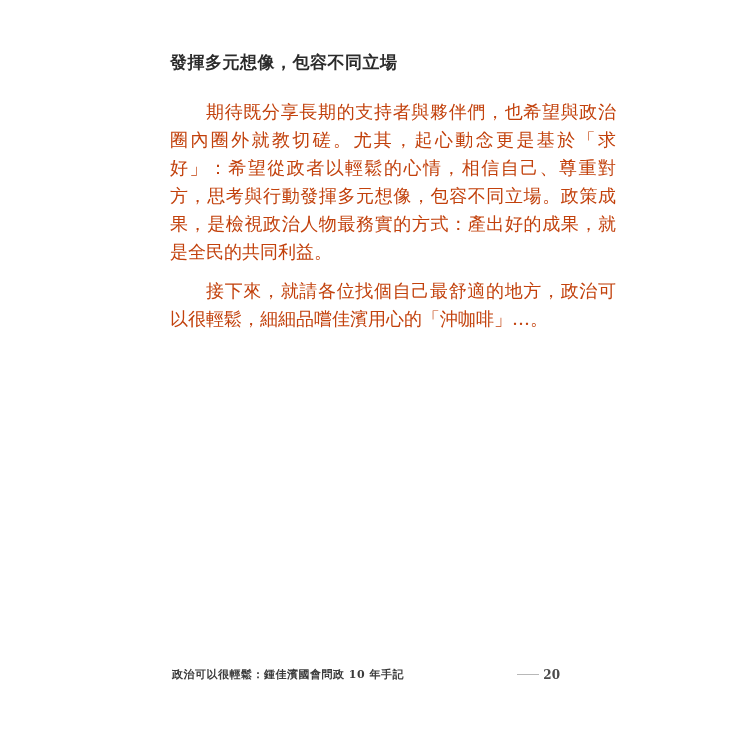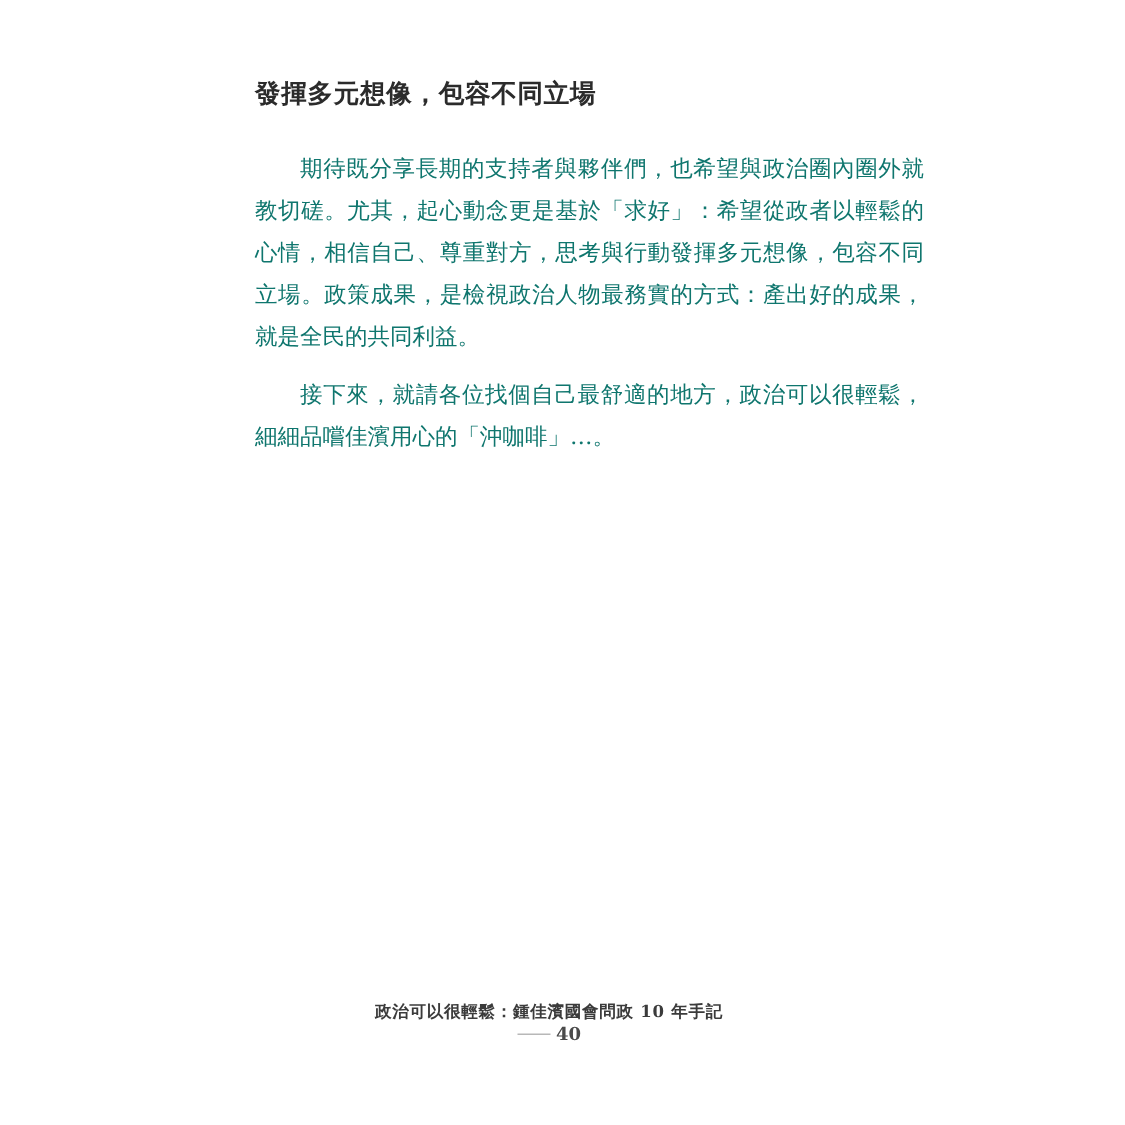--- a/index.html
+++ b/index.html
@@ -25,41 +25,40 @@
     font-family: "Liberation Sans", sans-serif;
     font-weight: 700;
     font-size: 17px;
     line-height: 19px;
     letter-spacing: 0.5px;
     color: #2b2b2b;
     margin: 0 0 26px 0;
   }
   .body-text p {
     font-family: "DejaVu Serif", serif;
-    font-size: 15px;
+    font-size: 18px;
     line-height: 28px;
-    color: #0f766e;
+    color: #c2410c;
     text-align: justify;
     text-justify: inter-ideograph;
     text-indent: 2em;
     margin: 0 16px 11px 0;
     word-break: break-all;
   }
   .body-text p:last-child {
     margin-bottom: 0;
   }
   .page-footer {
     position: absolute;
     left: 172px;
     top: 667px;
     width: 388px;
     display: flex;
     justify-content: space-between;
     align-items: center;
-    flex-direction: column;
   }
   .footer-title {
     font-family: "DejaVu Serif", serif;
     font-weight: 700;
     font-size: 11px;
     letter-spacing: 0.5px;
     color: #3b3b3b;
     white-space: nowrap;
   }
   .footer-page {
@@ -91,17 +90,17 @@
     <div class="body-text">
       <p>期待既分享長期的支持者與夥伴們，也希望與政治圈內圈外就教切磋。尤其，起心動念更是基於「求好」：希望從政者以輕鬆的心情，相信自己、尊重對方，思考與行動發揮多元想像，包容不同立場。政策成果，是檢視政治人物最務實的方式：產出好的成果，就是全民的共同利益。</p>
       <p>接下來，就請各位找個自己最舒適的地方，政治可以很輕鬆，細細品嚐佳濱用心的「沖咖啡」…。</p>
     </div>
   </div>
 
   <div class="page-footer">
     <span class="footer-title">政治可以很輕鬆：鍾佳濱國會問政 10 年手記</span>
     <span class="footer-page">
       <span class="footer-rule"></span>
-      <span class="footer-page-number">40</span>
+      <span class="footer-page-number">20</span>
     </span>
   </div>
 
 </div>
 
 </body></html>

